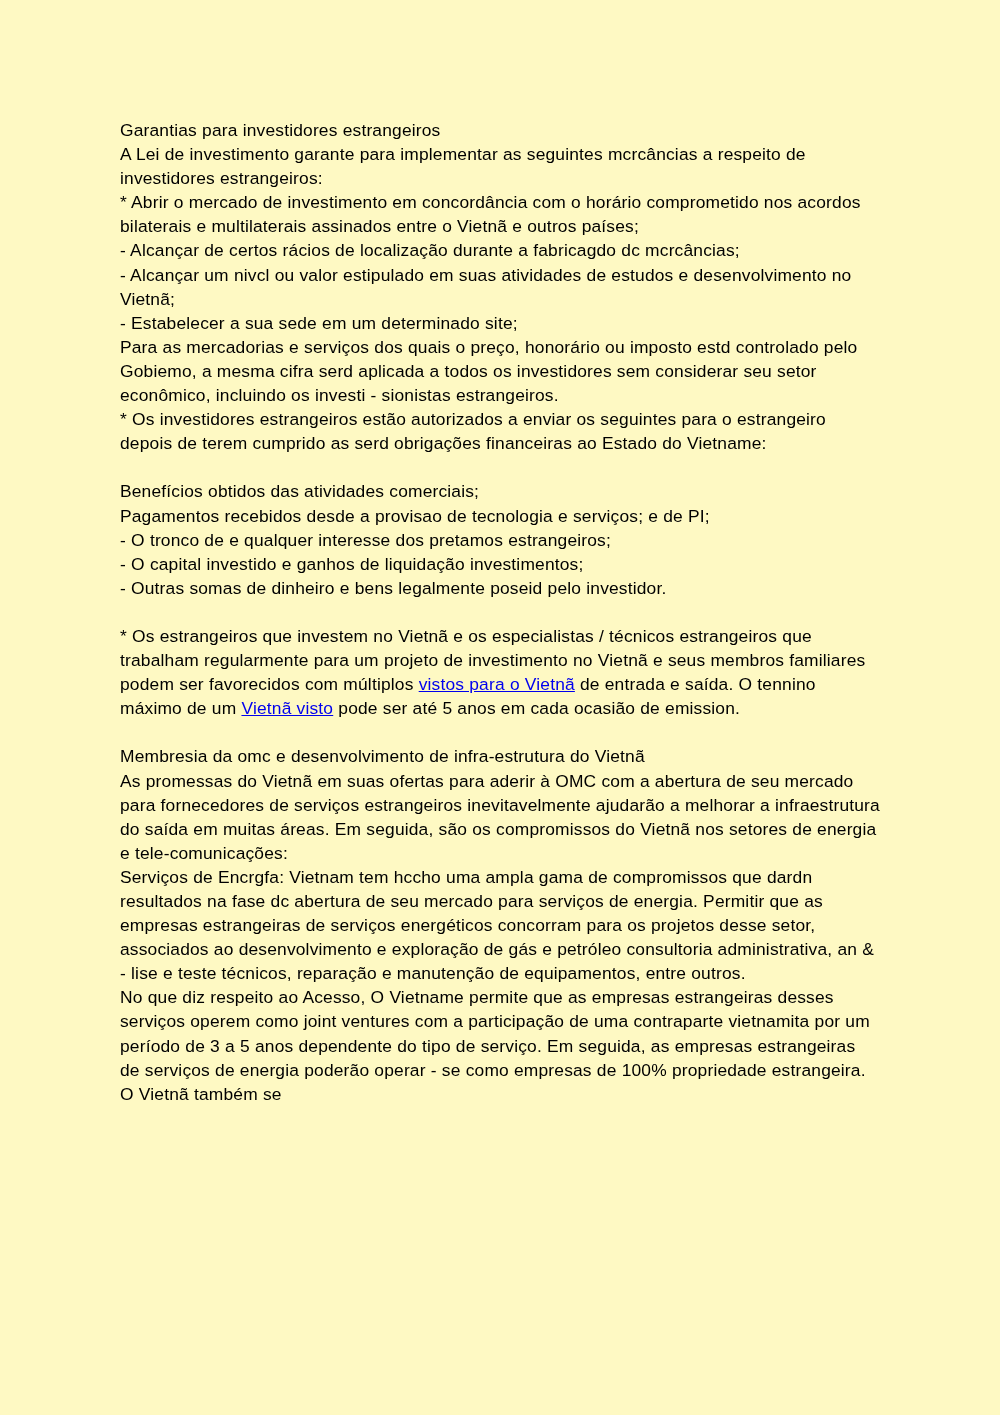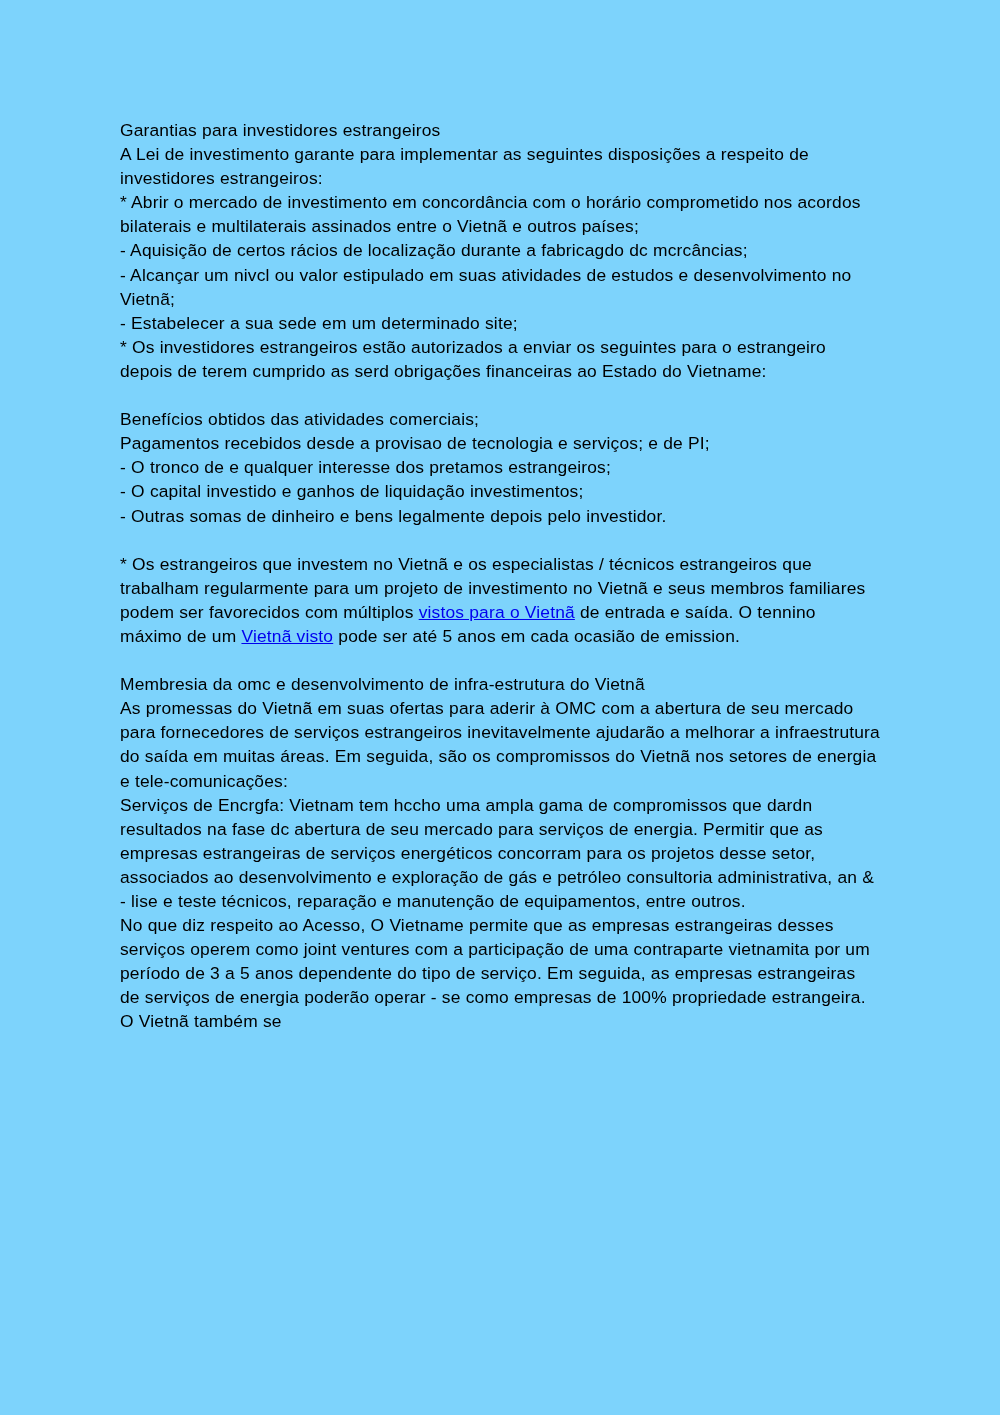--- a/index.html
+++ b/index.html
@@ -12,21 +12,21 @@
     width: 1000px;
     height: 1415px;
     font-family: "Liberation Sans", sans-serif;
     color: #000000;
     -webkit-font-smoothing: antialiased;
   }
   .page {
     position: relative;
     width: 1000px;
     height: 1415px;
-    background: #7dd3fc;
+    background: #fef9c3;
     box-sizing: border-box;
     padding: 118px 120px 0 120px;
   }
   .doc-body {
     width: 760px;
   }
   .para {
     font-size: 17.4px;
     line-height: 24.1px;
     margin: 0;
@@ -45,34 +45,35 @@
     cursor: pointer;
   }
 </style>
 </head>
 <body>
 
 <div class="page">
   <div class="doc-body">
 
     <p class="para">Garantias para investidores estrangeiros</p>
-    <p class="para">A Lei de investimento garante para implementar as seguintes disposições a respeito de investidores estrangeiros:</p>
+    <p class="para">A Lei de investimento garante para implementar as seguintes mcrcâncias a respeito de investidores estrangeiros:</p>
     <p class="para">* Abrir o mercado de investimento em concordância com o horário comprometido nos acordos bilaterais e multilaterais assinados entre o Vietnã e outros países;</p>
-    <p class="para">- Aquisição de certos rácios de localização durante a fabricagdo dc mcrcâncias;</p>
+    <p class="para">- Alcançar de certos rácios de localização durante a fabricagdo dc mcrcâncias;</p>
     <p class="para">- Alcançar um nivcl ou valor estipulado em suas atividades de estudos e desenvolvimento no Vietnã;</p>
     <p class="para">- Estabelecer a sua sede em um determinado site;</p>
+    <p class="para">Para as mercadorias e serviços dos quais o preço, honorário ou imposto estd controlado pelo Gobiemo, a mesma cifra serd aplicada a todos os investidores sem considerar seu setor econômico, incluindo os investi - sionistas estrangeiros.</p>
     <p class="para">* Os investidores estrangeiros estão autorizados a enviar os seguintes para o estrangeiro depois de terem cumprido as serd obrigações financeiras ao Estado do Vietname:</p>
 
     <div class="spacer"></div>
 
     <p class="para">Benefícios obtidos das atividades comerciais;</p>
     <p class="para">Pagamentos recebidos desde a provisao de tecnologia e serviços; e de PI;</p>
     <p class="para">- O tronco de e qualquer interesse dos pretamos estrangeiros;</p>
     <p class="para">- O capital investido e ganhos de liquidação investimentos;</p>
-    <p class="para">- Outras somas de dinheiro e bens legalmente depois pelo investidor.</p>
+    <p class="para">- Outras somas de dinheiro e bens legalmente poseid pelo investidor.</p>
 
     <div class="spacer"></div>
 
     <p class="para"><span>* Os estrangeiros que investem no Vietnã e os especialistas / técnicos estrangeiros que trabalham regularmente para um projeto de investimento no Vietnã e seus membros familiares podem ser favorecidos com múltiplos </span><a href="#" class="doclink">vistos para o Vietnã</a><span> de entrada e saída. O tennino máximo de um </span><a href="#" class="doclink">Vietnã visto</a><span> pode ser até 5 anos em cada ocasião de emission.</span></p>
 
     <div class="spacer"></div>
 
     <p class="para">Membresia da omc e desenvolvimento de infra-estrutura do Vietnã</p>
     <p class="para">As promessas do Vietnã em suas ofertas para aderir à OMC com a abertura de seu mercado para fornecedores de serviços estrangeiros inevitavelmente ajudarão a melhorar a infraestrutura do saída em muitas áreas. Em seguida, são os compromissos do Vietnã nos setores de energia e tele-comunicações:</p>
     <p class="para">Serviços de Encrgfa: Vietnam tem hccho uma ampla gama de compromissos que dardn resultados na fase dc abertura de seu mercado para serviços de energia. Permitir que as empresas estrangeiras de serviços energéticos concorram para os projetos desse setor, associados ao desenvolvimento e exploração de gás e petróleo consultoria administrativa, an &amp; - lise e teste técnicos, reparação e manutenção de equipamentos, entre outros.</p>

